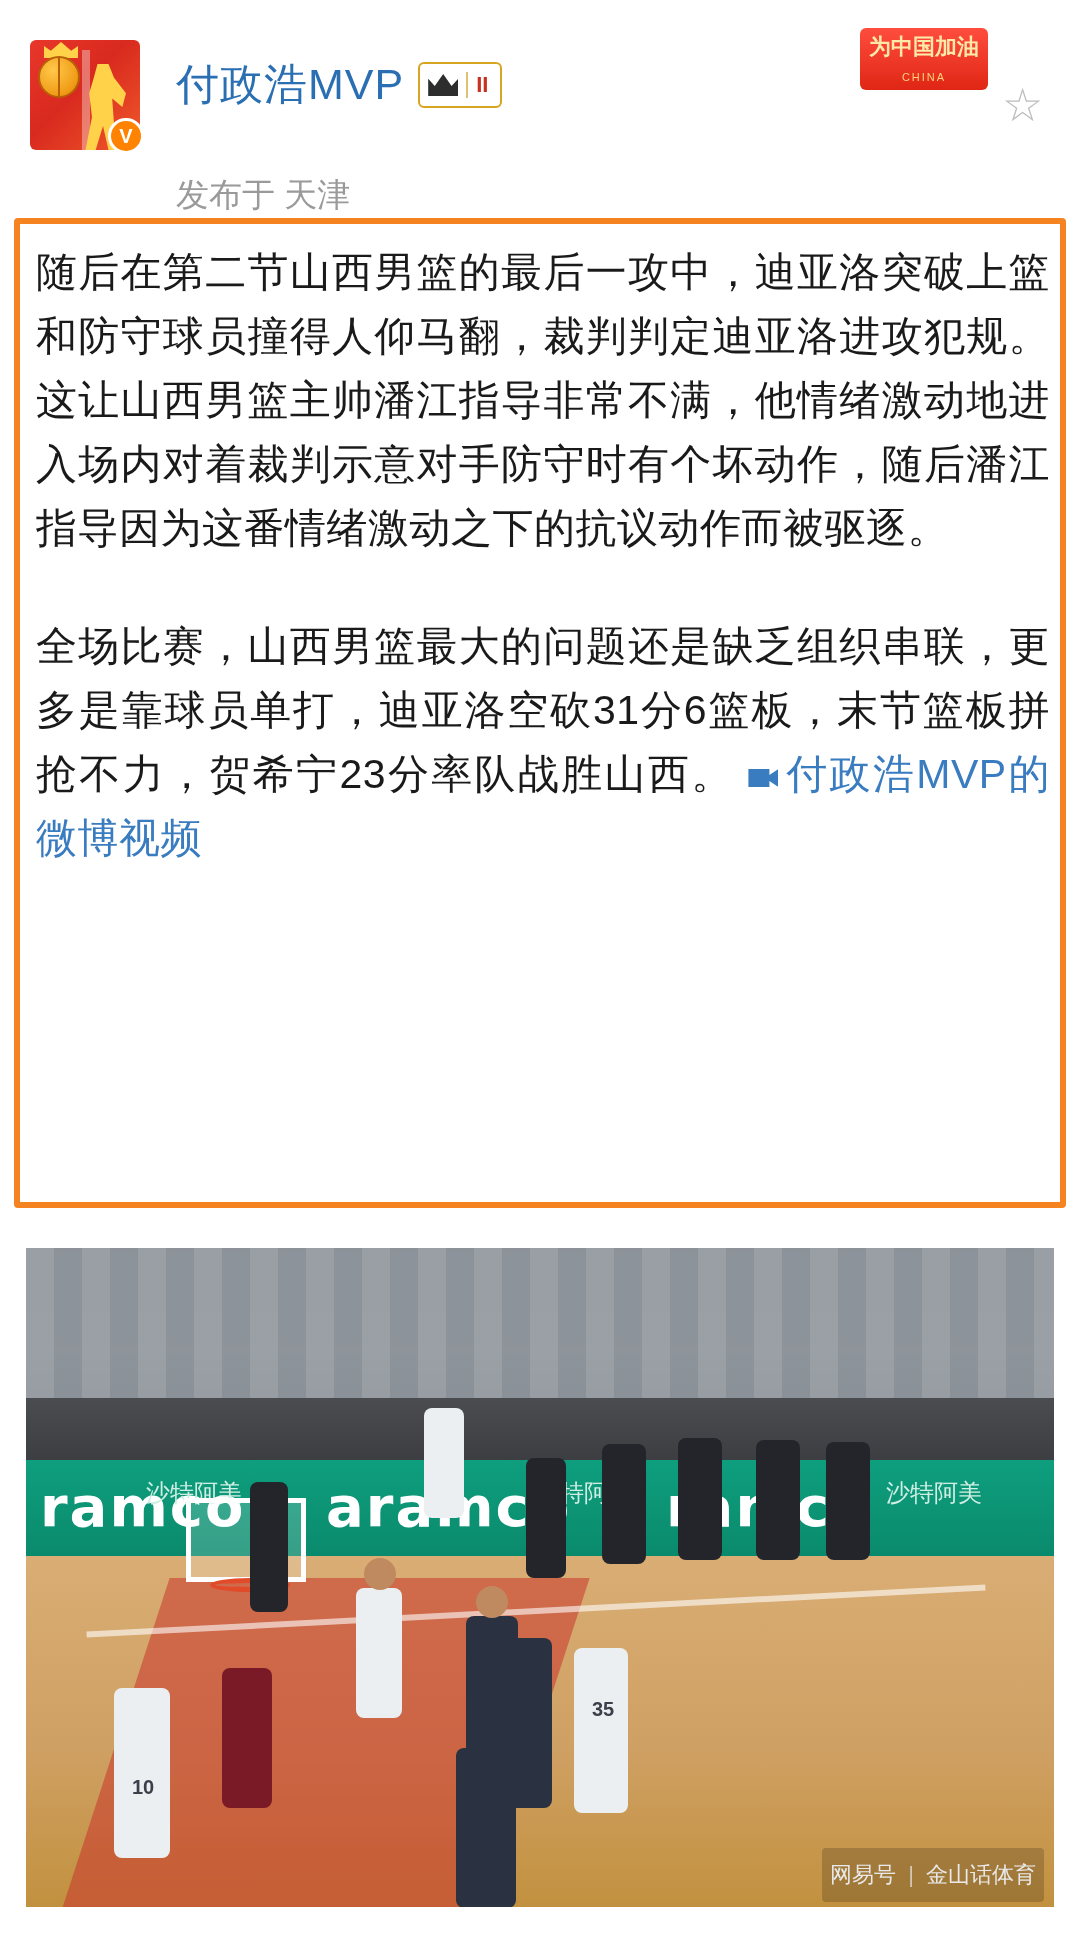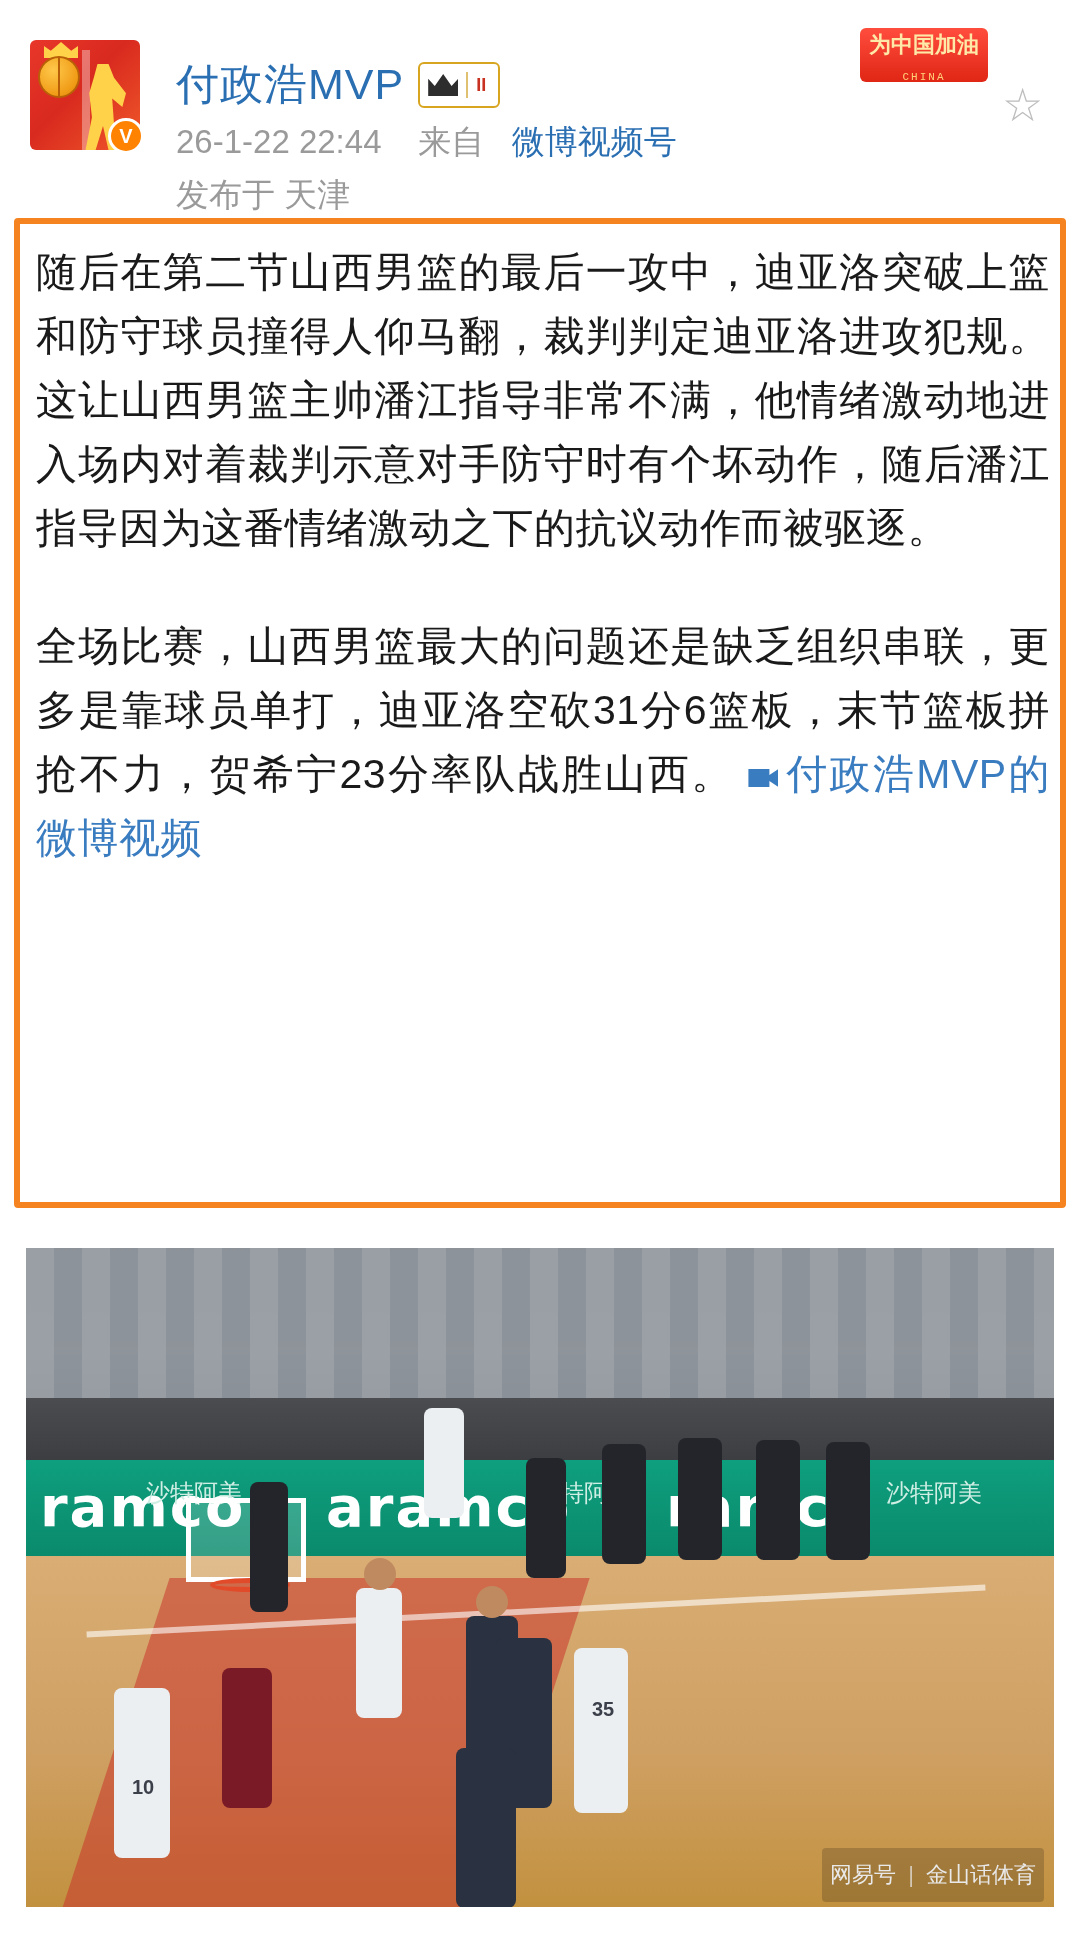--- a/index.html
+++ b/index.html
@@ -134,21 +134,21 @@
     clip-path: polygon(0% 100%, 0% 22%, 22% 54%, 50% 0%, 78% 54%, 100% 22%, 100% 100%);
     display: inline-block;
   }
   .badge-vip .vsep {
     width: 2px;
     height: 26px;
     background: #e0c071;
     margin: 0 8px;
   }
   .badge-vip .lvl {
-    font-size: 18px;
+    font-size: 22px;
     color: #c8301f;
     font-weight: bold;
   }
   .meta {
     position: absolute;
     left: 176px;
     top: 120px;
     font-size: 33px;
     color: #9a9a9a;
   }
@@ -160,32 +160,31 @@
     left: 176px;
     top: 173px;
     font-size: 33px;
     color: #9a9a9a;
   }
   .banner {
     position: absolute;
     right: 92px;
     top: 28px;
     width: 128px;
-    height: 54px;
+    height: 62px;
     border-radius: 6px;
     background: linear-gradient(180deg, #ff4d3d 0%, #e02615 100%);
     color: #ffe9a8;
     font-size: 22px;
     font-weight: bold;
     text-align: center;
     line-height: 30px;
     padding-top: 4px;
     box-sizing: border-box;
     overflow: hidden;
-    font-family: Liberation Mono, monospace;
   }
   .banner .sub {
     display: block;
     font-size: 11px;
     color: #ffd27a;
     font-weight: normal;
     letter-spacing: 2px;
   }
   .star {
     position: absolute;
@@ -405,27 +404,20 @@
 
     <div class="nameline">
       <div class="username">付政浩MVP</div>
       <div class="badge-vip">
         <span class="crown2"></span>
         <span class="vsep"></span>
         <span class="lvl">II</span>
       </div>
     </div>
 
-    <div class="meta">
-      <span>26-1-22 22:44</span>
-      &nbsp;&nbsp;
-      <span>来自</span>
-      &nbsp;
-      <span class="src">微博视频号</span>
-    </div>
 
     <div class="location">发布于 天津</div>
 
     <div class="banner">
       <span>为中国加油</span>
       <span class="sub">CHINA</span>
     </div>
 
     <div class="star">☆</div>
   </div>

